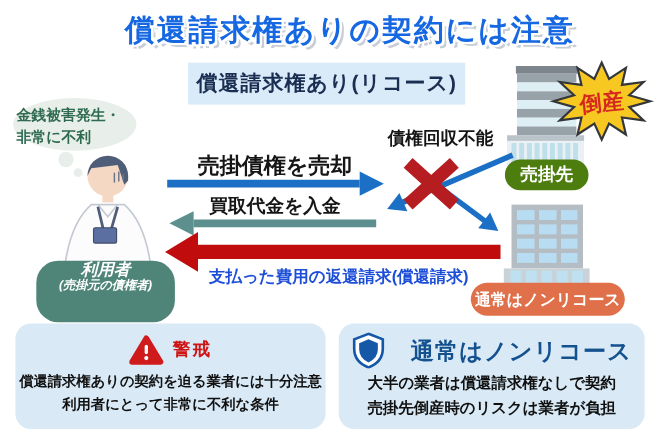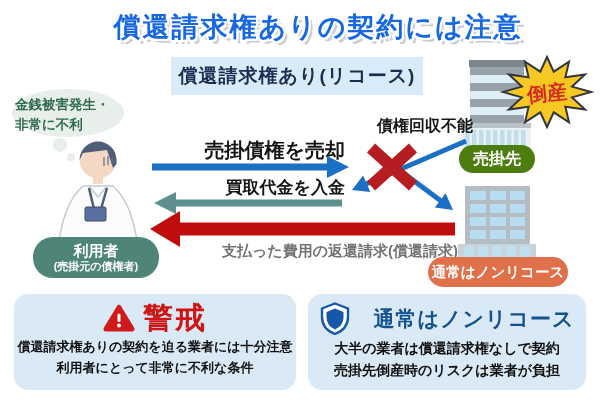--- a/index.html
+++ b/index.html
@@ -13,47 +13,47 @@
          text-shadow:-2px -2px 0 #fff,2px -2px 0 #fff,-2px 2px 0 #fff,2px 2px 0 #fff,
                      -2px 0 0 #fff,2px 0 0 #fff,0 -2px 0 #fff,0 2px 0 #fff,
                      4px 4px 0 #c9cdd6;}
   .subtitle{left:171px;top:57px;width:252px;height:38px;background:#d9eaf8;border-radius:0;
             color:#1a2e52;font-size:19px;font-weight:bold;letter-spacing:1px;
             display:flex;align-items:center;justify-content:center;}
 
   .thought-text{left:15px;top:95px;width:108px;text-align:left;font-size:13.5px;
                 font-weight:bold;color:#2f6b52;line-height:1.45;}
 
-  .user-pill{left:33px;top:237px;width:126px;height:41px;background:#4f8578;border-radius:20px;
+  .user-pill{left:33px;top:237px;width:126px;height:56px;background:#4f8578;border-radius:20px;
              color:#fff;font-weight:bold;display:flex;flex-direction:column;
-             align-items:center;justify-content:center;}
+             align-items:center;font-style:italic;}
   .user-pill .l1{font-size:15px;line-height:1.15;}
   .user-pill .l2{font-size:11px;line-height:1.2;}
 
-  .flow-label{font-weight:bold;color:#151515;text-align:right;}
+  .flow-label{font-weight:bold;color:#151515;text-align:center;}
   .sell-label{left:155px;top:137px;width:190px;font-size:20px;}
   .deposit-label{left:155px;top:176px;width:190px;font-size:17px;}
   .uncollectible-label{left:328px;top:116px;width:145px;font-size:16px;}
-  .recourse-label{left:158px;top:242px;width:300px;font-size:15px;color:#737373;}
+  .recourse-label{left:158px;top:242px;width:300px;font-size:15px;color:#1d4ed8;}
 
   .customer-pill{left:459px;top:145px;width:76px;height:28px;background:#4d7c0f;border-radius:14px;
                  color:#fff;font-size:16px;font-weight:bold;
                  display:flex;align-items:center;justify-content:center;}
   .factoring-pill{left:428px;top:257px;width:140px;height:30px;background:#e0704a;border-radius:15px;
                   color:#fff;font-size:14.5px;font-weight:bold;
                   display:flex;align-items:center;justify-content:center;}
   .bankruptcy-label{left:515px;top:80px;width:64px;text-align:center;font-size:20px;
                     font-weight:bold;color:#d6281e;transform:rotate(-6deg);}
 
   .panel{background:#d9eaf6;border-radius:14px;display:flex;flex-direction:column;
          align-items:center;padding-top:6px;box-sizing:border-box;}
   .panel-left{left:14px;top:294px;width:282px;height:96px;}
   .panel-right{left:308px;top:294px;width:278px;height:96px;}
   .panel-head{display:flex;align-items:center;gap:8px;height:37px;}
-  .warning-heading{font-size:30px;font-weight:bold;color:#cf1414;letter-spacing:2px;}
+  .warning-heading{font-size:16px;font-weight:bold;color:#cf1414;letter-spacing:2px;}
   .info-heading{font-size:21px;font-weight:bold;color:#14518f;letter-spacing:1px;margin-left:16px;}
   .panel-line{font-weight:bold;color:#111;line-height:1.6;text-align:center;}
   .panel-left .panel-line{font-size:13px;}
   .panel-right .panel-line{font-size:14px;}
 </style>
 </head>
 <body>
 
 <div class="stage">
 

